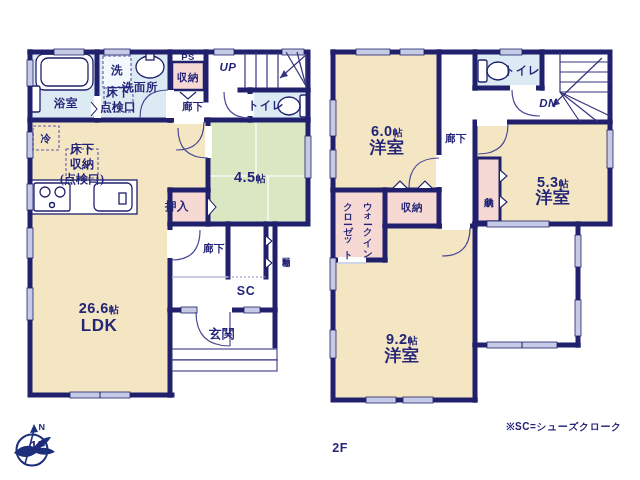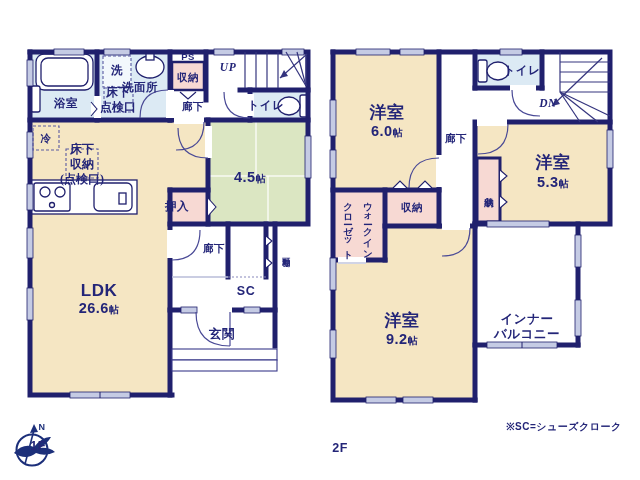--- a/index.html
+++ b/index.html
@@ -8,22 +8,22 @@
   #plan-svg{position:absolute;left:0;top:0;}
   .lbl{position:absolute;transform:translate(-50%,-50%);color:#232578;font-weight:700;
        text-align:center;white-space:pre-line;line-height:1.18;letter-spacing:.5px;}
   .s7{font-size:12px;letter-spacing:0;line-height:1.25;font-family:Liberation Serif, serif;}
   .s8{font-size:8px;}
   .s9{font-size:9.5px;}
   .s10{font-size:10.5px;}
   .s11{font-size:11.5px;}
   .s12{font-size:12.5px;margin-top:40px;}
   .s14{font-size:14.5px;}
-  .s16{font-size:17px;}
-  .it{font-style:italic;font-family:Liberation Serif, serif;}
+  .s16{font-size:17px;margin-top:35px;}
+  .it{font-style:italic;font-family:Liberation Sans, sans-serif;}
   .vert{writing-mode:vertical-rl;text-orientation:upright;line-height:1.05;letter-spacing:1px;}
   .unit{font-size:.68em;}
   .company{color:#cbc7c0;font-size:21px;letter-spacing:4px;font-weight:700;white-space:nowrap;}
   .note{color:#232578;font-size:10px;font-weight:700;white-space:nowrap;}
   .nmark{color:#1c2f7a;font-size:9px;font-weight:700;}
 </style>
 </head>
 <body>
 
 <div id="stage">
@@ -283,20 +283,18 @@
 <div class="lbl s16" style="left:553px;top:163px">洋室</div>
 <div class="lbl s14" style="left:553px;top:183px"><span>5.3</span><span class="unit">帖</span></div>
 <div class="lbl s9 vert" style="left:489px;top:190px">収納</div>
 <div class="lbl s9 vert" style="left:358px;top:225px">
   <div>ウォークイン</div>
   <div>クローゼット</div>
 </div>
 <div class="lbl s10" style="left:412px;top:207px">収納</div>
 <div class="lbl s16" style="left:402px;top:321px">洋室</div>
 <div class="lbl s14" style="left:402px;top:340px"><span>9.2</span><span class="unit">帖</span></div>
-<div class="lbl s12" style="left:527px;top:287px">インナー
-バルコニー</div>
 <div class="lbl s12" style="left:340px;top:408px">2F</div>
 
 <div class="lbl note" style="left:564px;top:427px">※SC=シューズクローク</div>
 <div class="lbl nmark" style="left:42px;top:427px">N</div>
 
 </div>
 
 </body></html>

